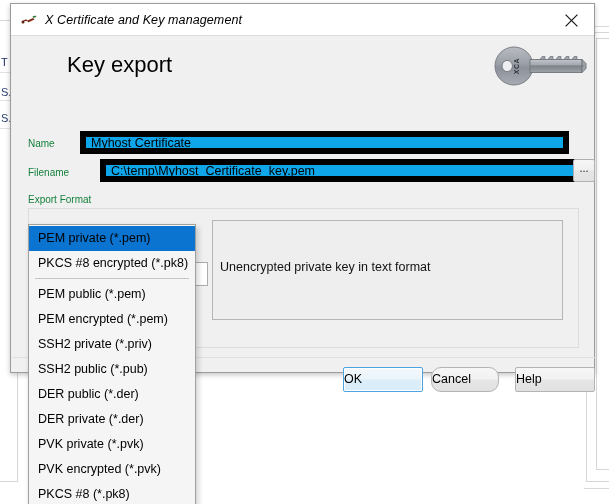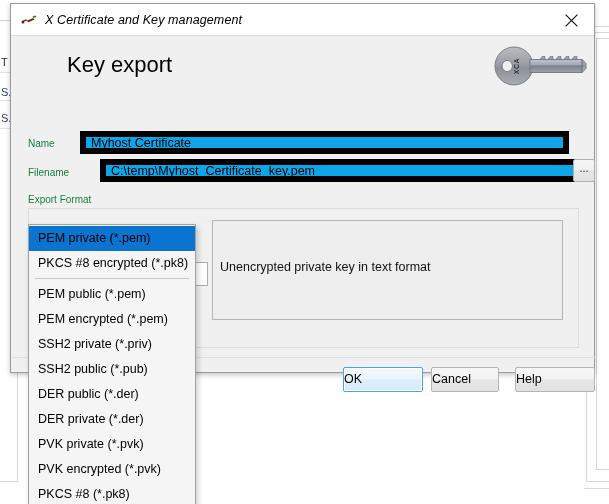--- a/index.html
+++ b/index.html
@@ -251,21 +251,21 @@
     line-height: 23px;
     cursor: default;
   }
   #btn-ok {
     left: 332px; top: 331px; width: 80px;
     border: 1px solid #4da2e0;
     box-shadow: inset 0 0 0 1px #ffffff;
     background: linear-gradient(to bottom, #f3f9fd 0%, #eaf4fb 49%, #ddeefa 51%, #d7ebf9 100%);
   }
   #btn-cancel {
-    left: 420px; top: 331px; width: 68px;
+    left: 420px; top: 331px; width: 68px; border-radius: 10px;
   }
   #btn-help {
     left: 504px; top: 331px; width: 80px;
   }
 
   
   #dropdown {
     position: absolute;
     left: 28px;
     top: 224px;

